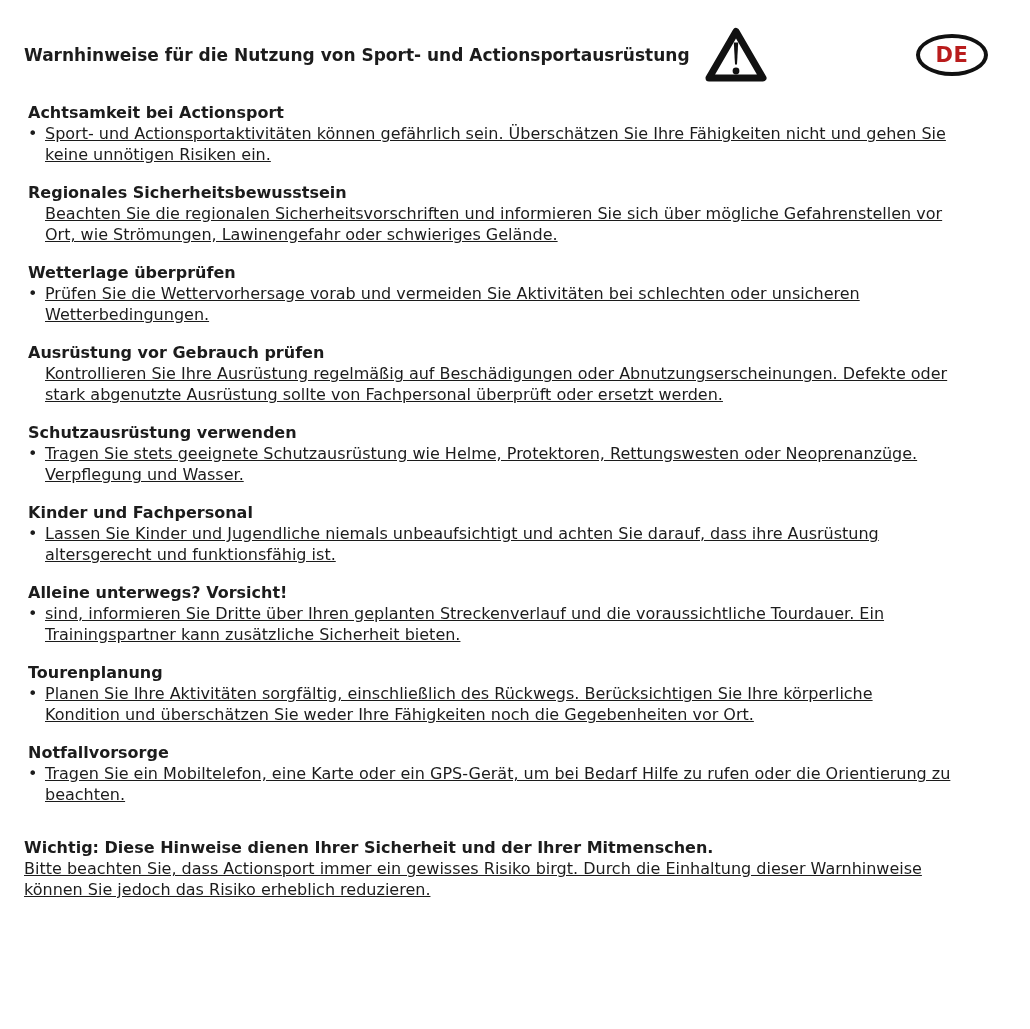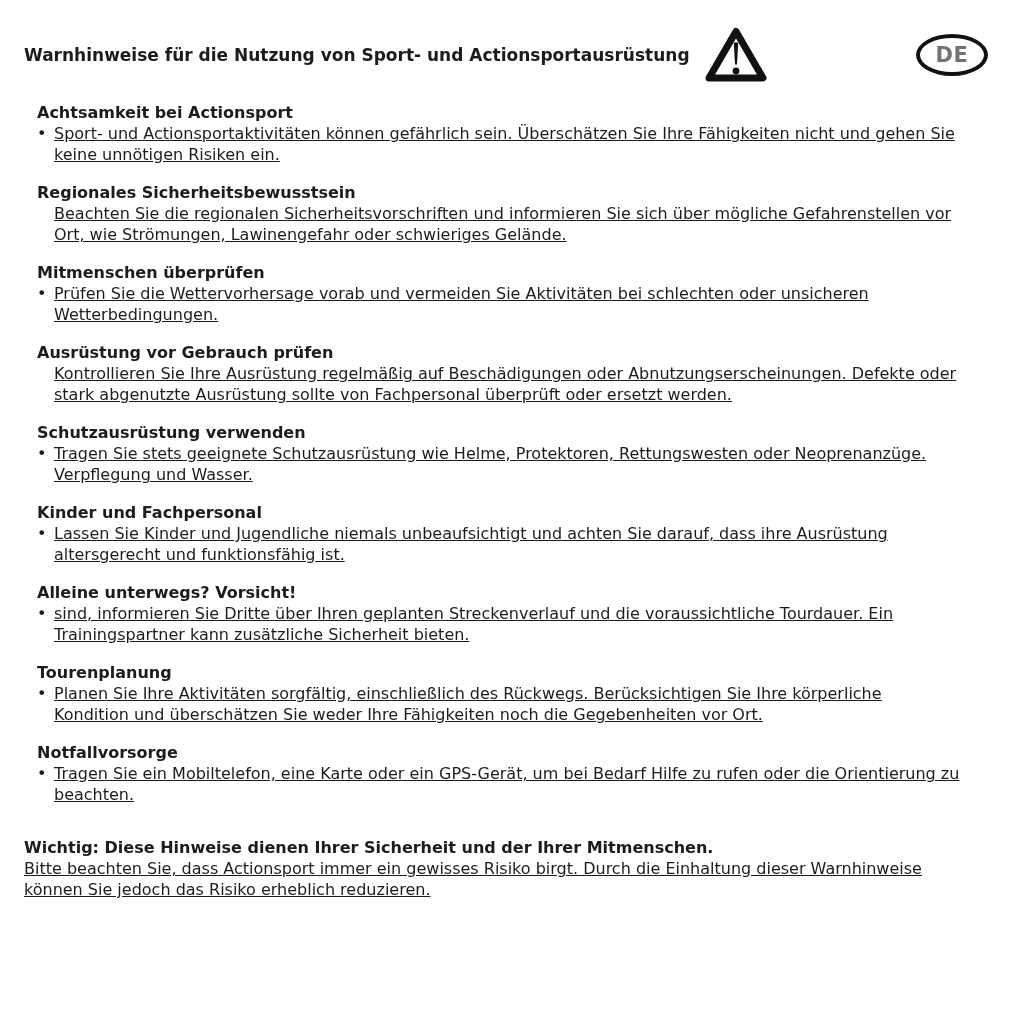--- a/index.html
+++ b/index.html
@@ -42,24 +42,24 @@
     width: 64px;
     height: 34px;
     border: 4px solid #111111;
     border-radius: 50%;
     display: flex;
     align-items: center;
     justify-content: center;
     font-weight: bold;
     font-size: 21px;
     letter-spacing: 0.5px;
-    color: #737373;
+    color: #b91c1c;
   }
   
-  .section { margin: 13px; }
+  .section { margin: 4px; }
   .section + .section { margin-top: 17px; }
   .section-heading {
     margin: 0;
     font-size: 16px;
     line-height: 21px;
     font-weight: bold;
     white-space: nowrap;
   }
   .item { position: relative; margin: 0; padding-left: 17px; }
   .bullet {
@@ -111,21 +111,21 @@
 
   <div class="section">
     <h2 class="section-heading">Regionales Sicherheitsbewusstsein</h2>
     <div class="item">
       <span class="line">Beachten Sie die regionalen Sicherheitsvorschriften und informieren Sie sich über mögliche Gefahrenstellen vor</span>
       <span class="line">Ort, wie Strömungen, Lawinengefahr oder schwieriges Gelände.</span>
     </div>
   </div>
 
   <div class="section">
-    <h2 class="section-heading">Mitmenschen überprüfen</h2>
+    <h2 class="section-heading">Wetterlage überprüfen</h2>
     <div class="item">
       <span class="bullet">•</span>
       <span class="line">Prüfen Sie die Wettervorhersage vorab und vermeiden Sie Aktivitäten bei schlechten oder unsicheren</span>
       <span class="line">Wetterbedingungen.</span>
     </div>
   </div>
 
   <div class="section">
     <h2 class="section-heading">Ausrüstung vor Gebrauch prüfen</h2>
     <div class="item">

